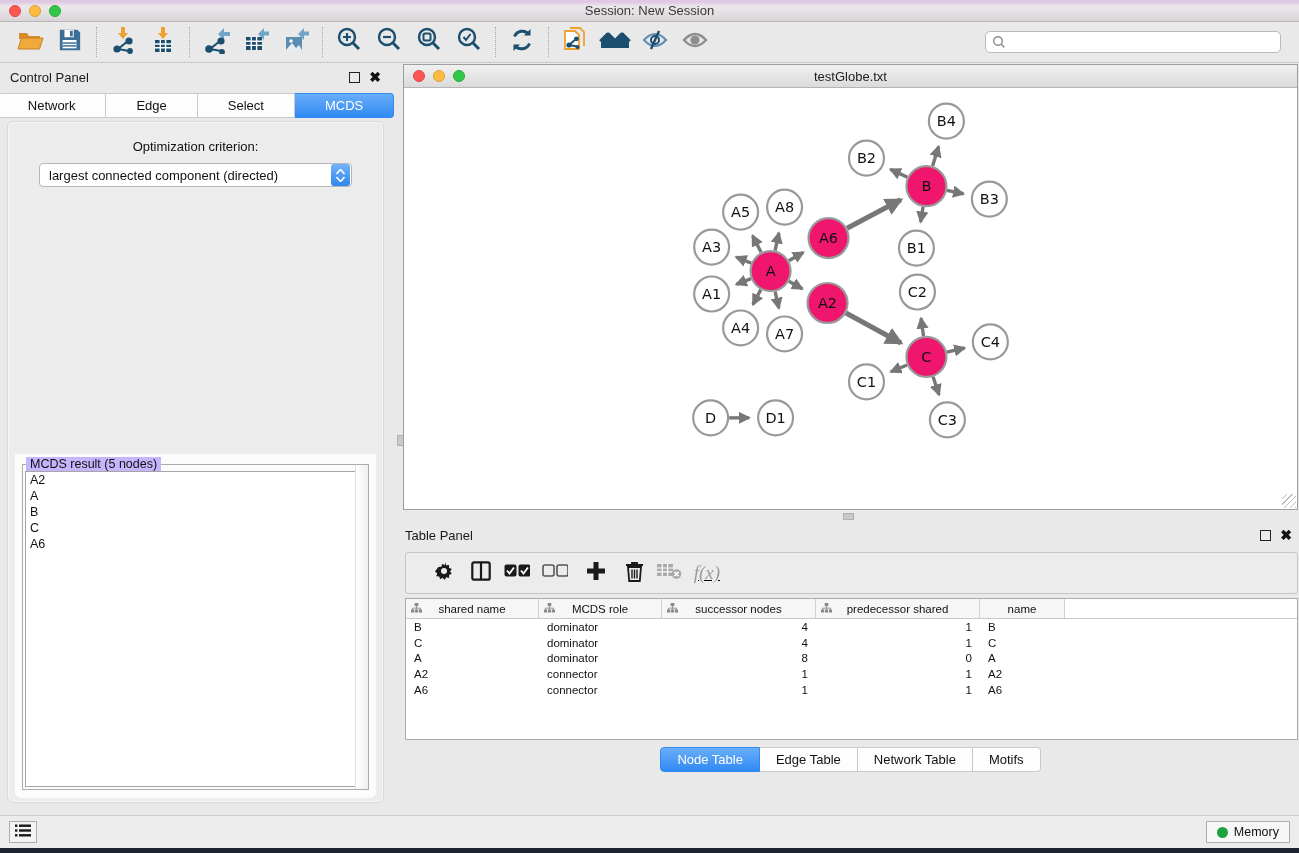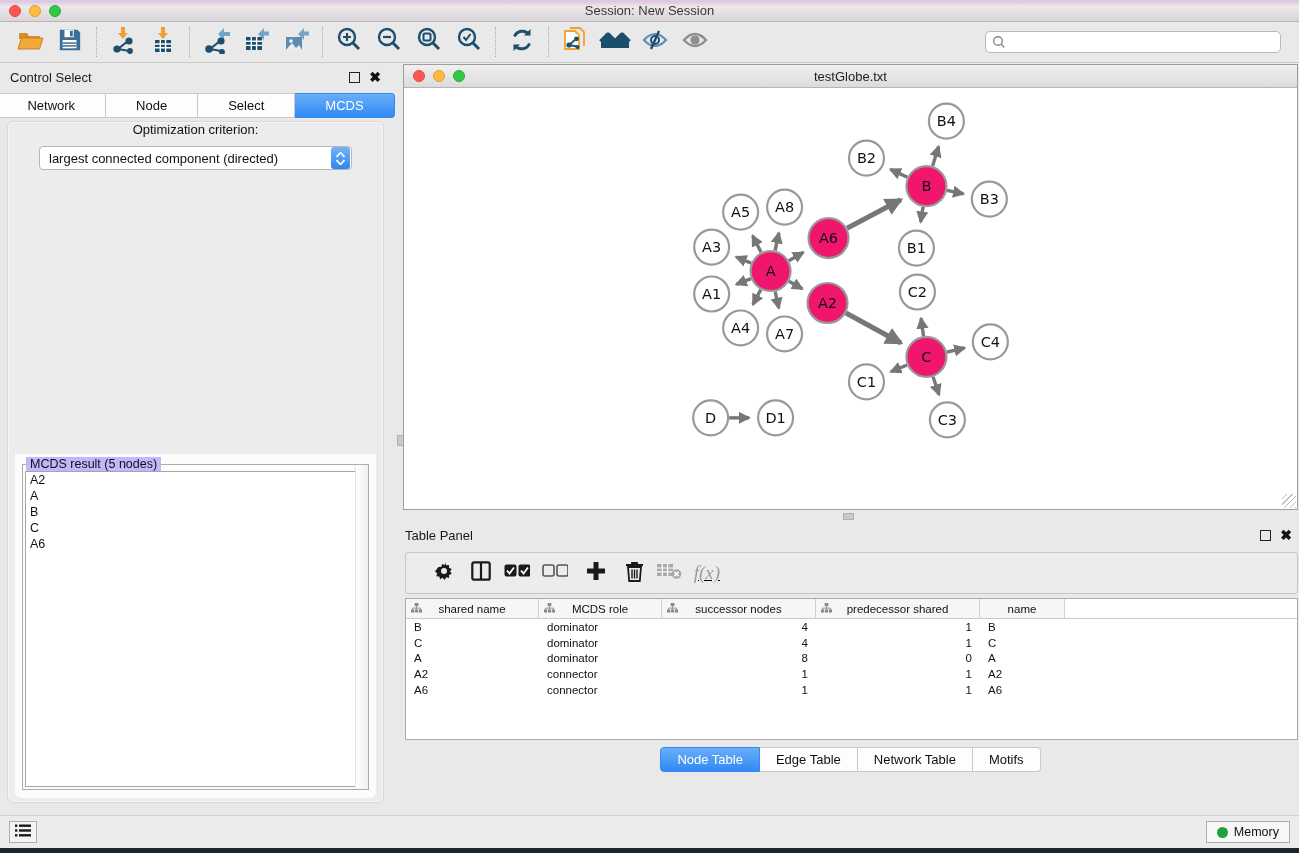--- a/index.html
+++ b/index.html
@@ -39,21 +39,21 @@
   .close-btn { font-size:14px; font-weight:bold; color:#111; line-height:11px; }
   .cp-tabs { display:flex; justify-content:center; margin-top:4px; }
   .seg-tab { font-size:13px; padding:4px 30px; background:#FDFDFD; border:1px solid #C9C9C9;
     border-left:none; color:#111; }
   .seg-tab:first-child { border-left:1px solid #C9C9C9; border-radius:4px 0 0 4px; }
   .seg-tab:last-child { border-radius:0 4px 4px 0; }
   .seg-tab.active { background:linear-gradient(180deg,#69AEF8,#3089F4); color:#fff; border-color:#3089F4; }
   .cp-content { position:absolute; top:58px; left:7px; right:7px; bottom:12px;
     background:#ECECEC; border:1px solid #D8D8D8; border-radius:6px;
     box-shadow:inset 0 0 0 1px #F6F6F6; }
-  .opt-label { text-align:center; font-size:13px; color:#111; }
+  .opt-label { text-align:center; font-size:13px; color:#111; margin-top:17px; }
   .dropdown { position:relative; margin:9px auto 0 auto; width:313px; height:24px;
     background:#fff; border:1px solid #B6B6B6; border-radius:4px;
     display:flex; align-items:center; }
   .dropdown .dval { font-size:13px; color:#111; padding-left:9px; flex:1; white-space:nowrap; }
   .dropdown .stepper { width:19px; height:22px; border-radius:3px;
     background:linear-gradient(180deg,#74B3F8,#2E86F0); margin-right:1px;
     display:flex; flex-direction:column; align-items:center; justify-content:center; color:#fff; }
   .stepper svg { display:block; }
   .btn-row { display:flex; justify-content:center; gap:15px; margin-top:13px; }
   .pushbtn { font-size:13px; color:#111; background:linear-gradient(180deg,#FFFFFF,#F2F2F2);
@@ -283,29 +283,29 @@
       <span class="mag"><svg width="14" height="14" viewBox="0 0 14 14">
             <circle cx="6" cy="6" r="4.3" fill="none" stroke="#8A8A8A" stroke-width="1.4"></circle>
             <path d="M9.2 9.2l3.2 3.2" stroke="#8A8A8A" stroke-width="1.4"></path>
           </svg></span>
       <input placeholder="" style="">
     </div>
   </div>
 
   <div class="control-panel">
     <div class="cp-head">
-      <span class="ptitle">Control Select</span>
+      <span class="ptitle">Control Panel</span>
       <span class="panel-btns">
         <span class="float-btn"></span>
         <span class="close-btn">✖</span>
       </span>
     </div>
     <div class="cp-tabs">
       <span class="seg-tab">Network</span>
-      <span class="seg-tab">Node</span>
+      <span class="seg-tab">Edge</span>
       <span class="seg-tab">Select</span>
       <span class="seg-tab active">MCDS</span>
     </div>
     <div class="cp-content">
       <div class="opt-label">Optimization criterion:</div>
       <div class="dropdown">
         <span class="dval">largest connected component (directed)</span>
         <span class="stepper">
           <svg width="9" height="6" viewBox="0 0 9 6">
               <path d="M0.5 5L4.5 0.5L8.5 5" fill="none" stroke="#fff" stroke-width="1.6"></path>

